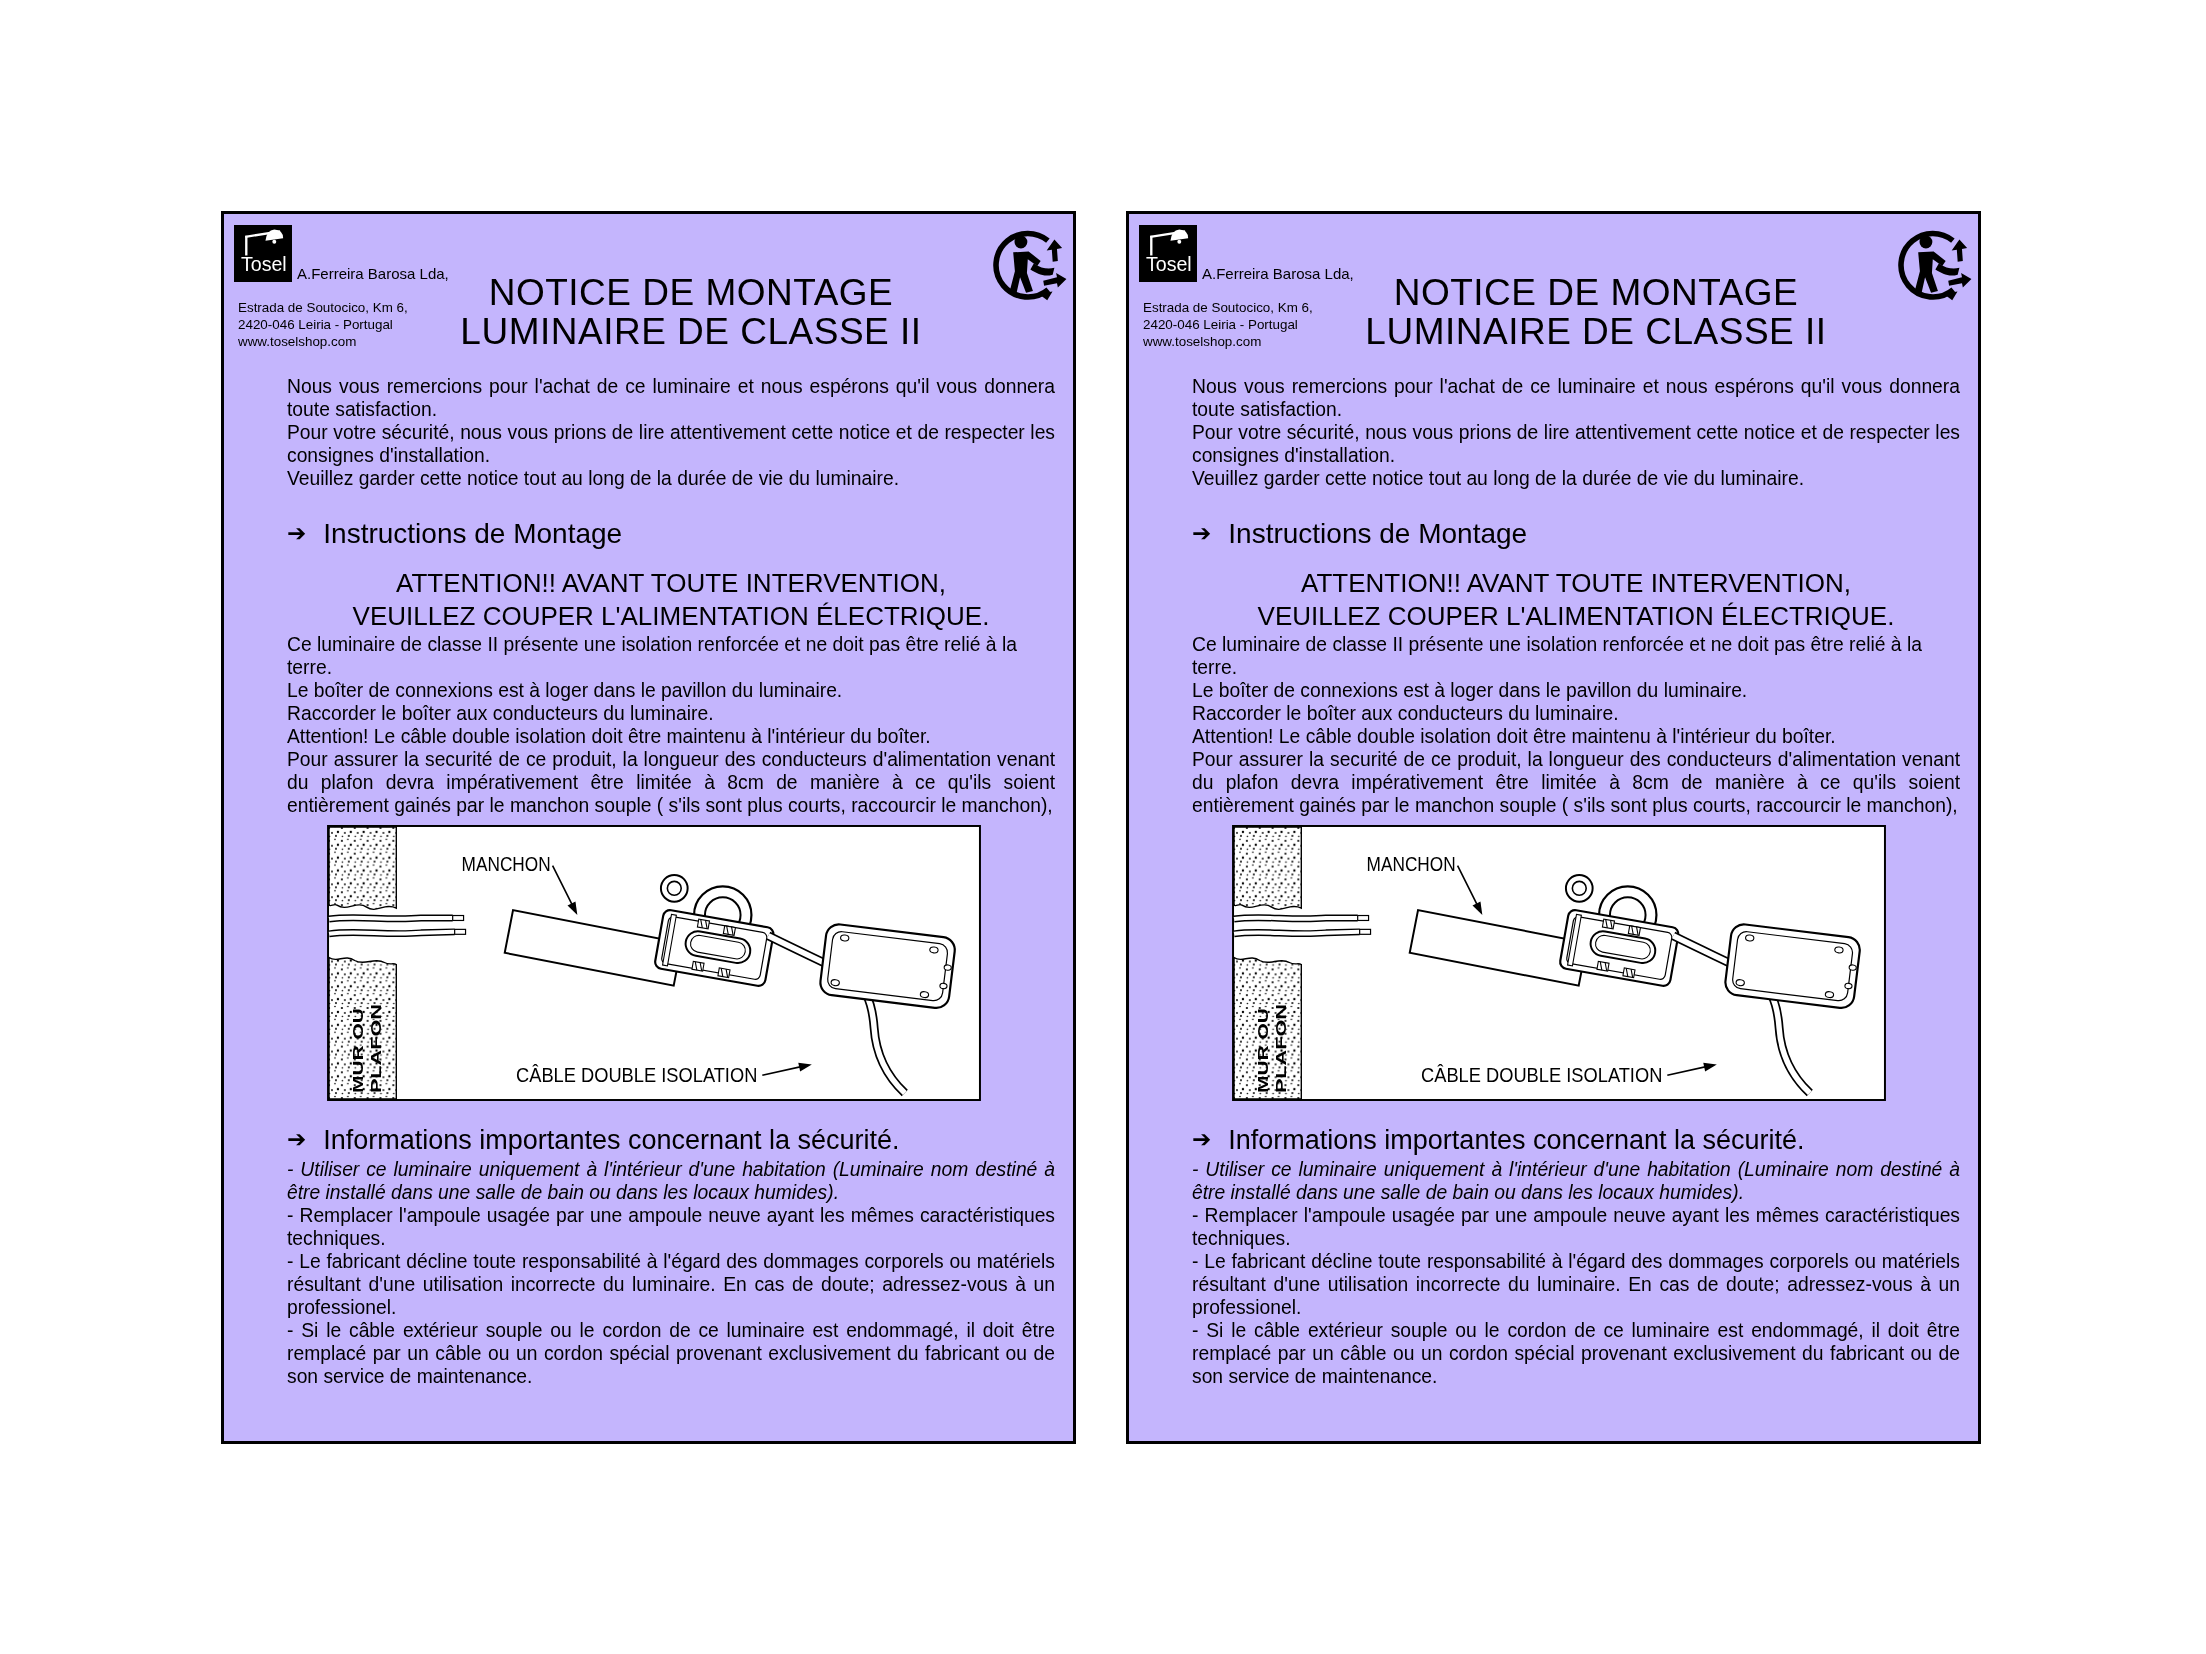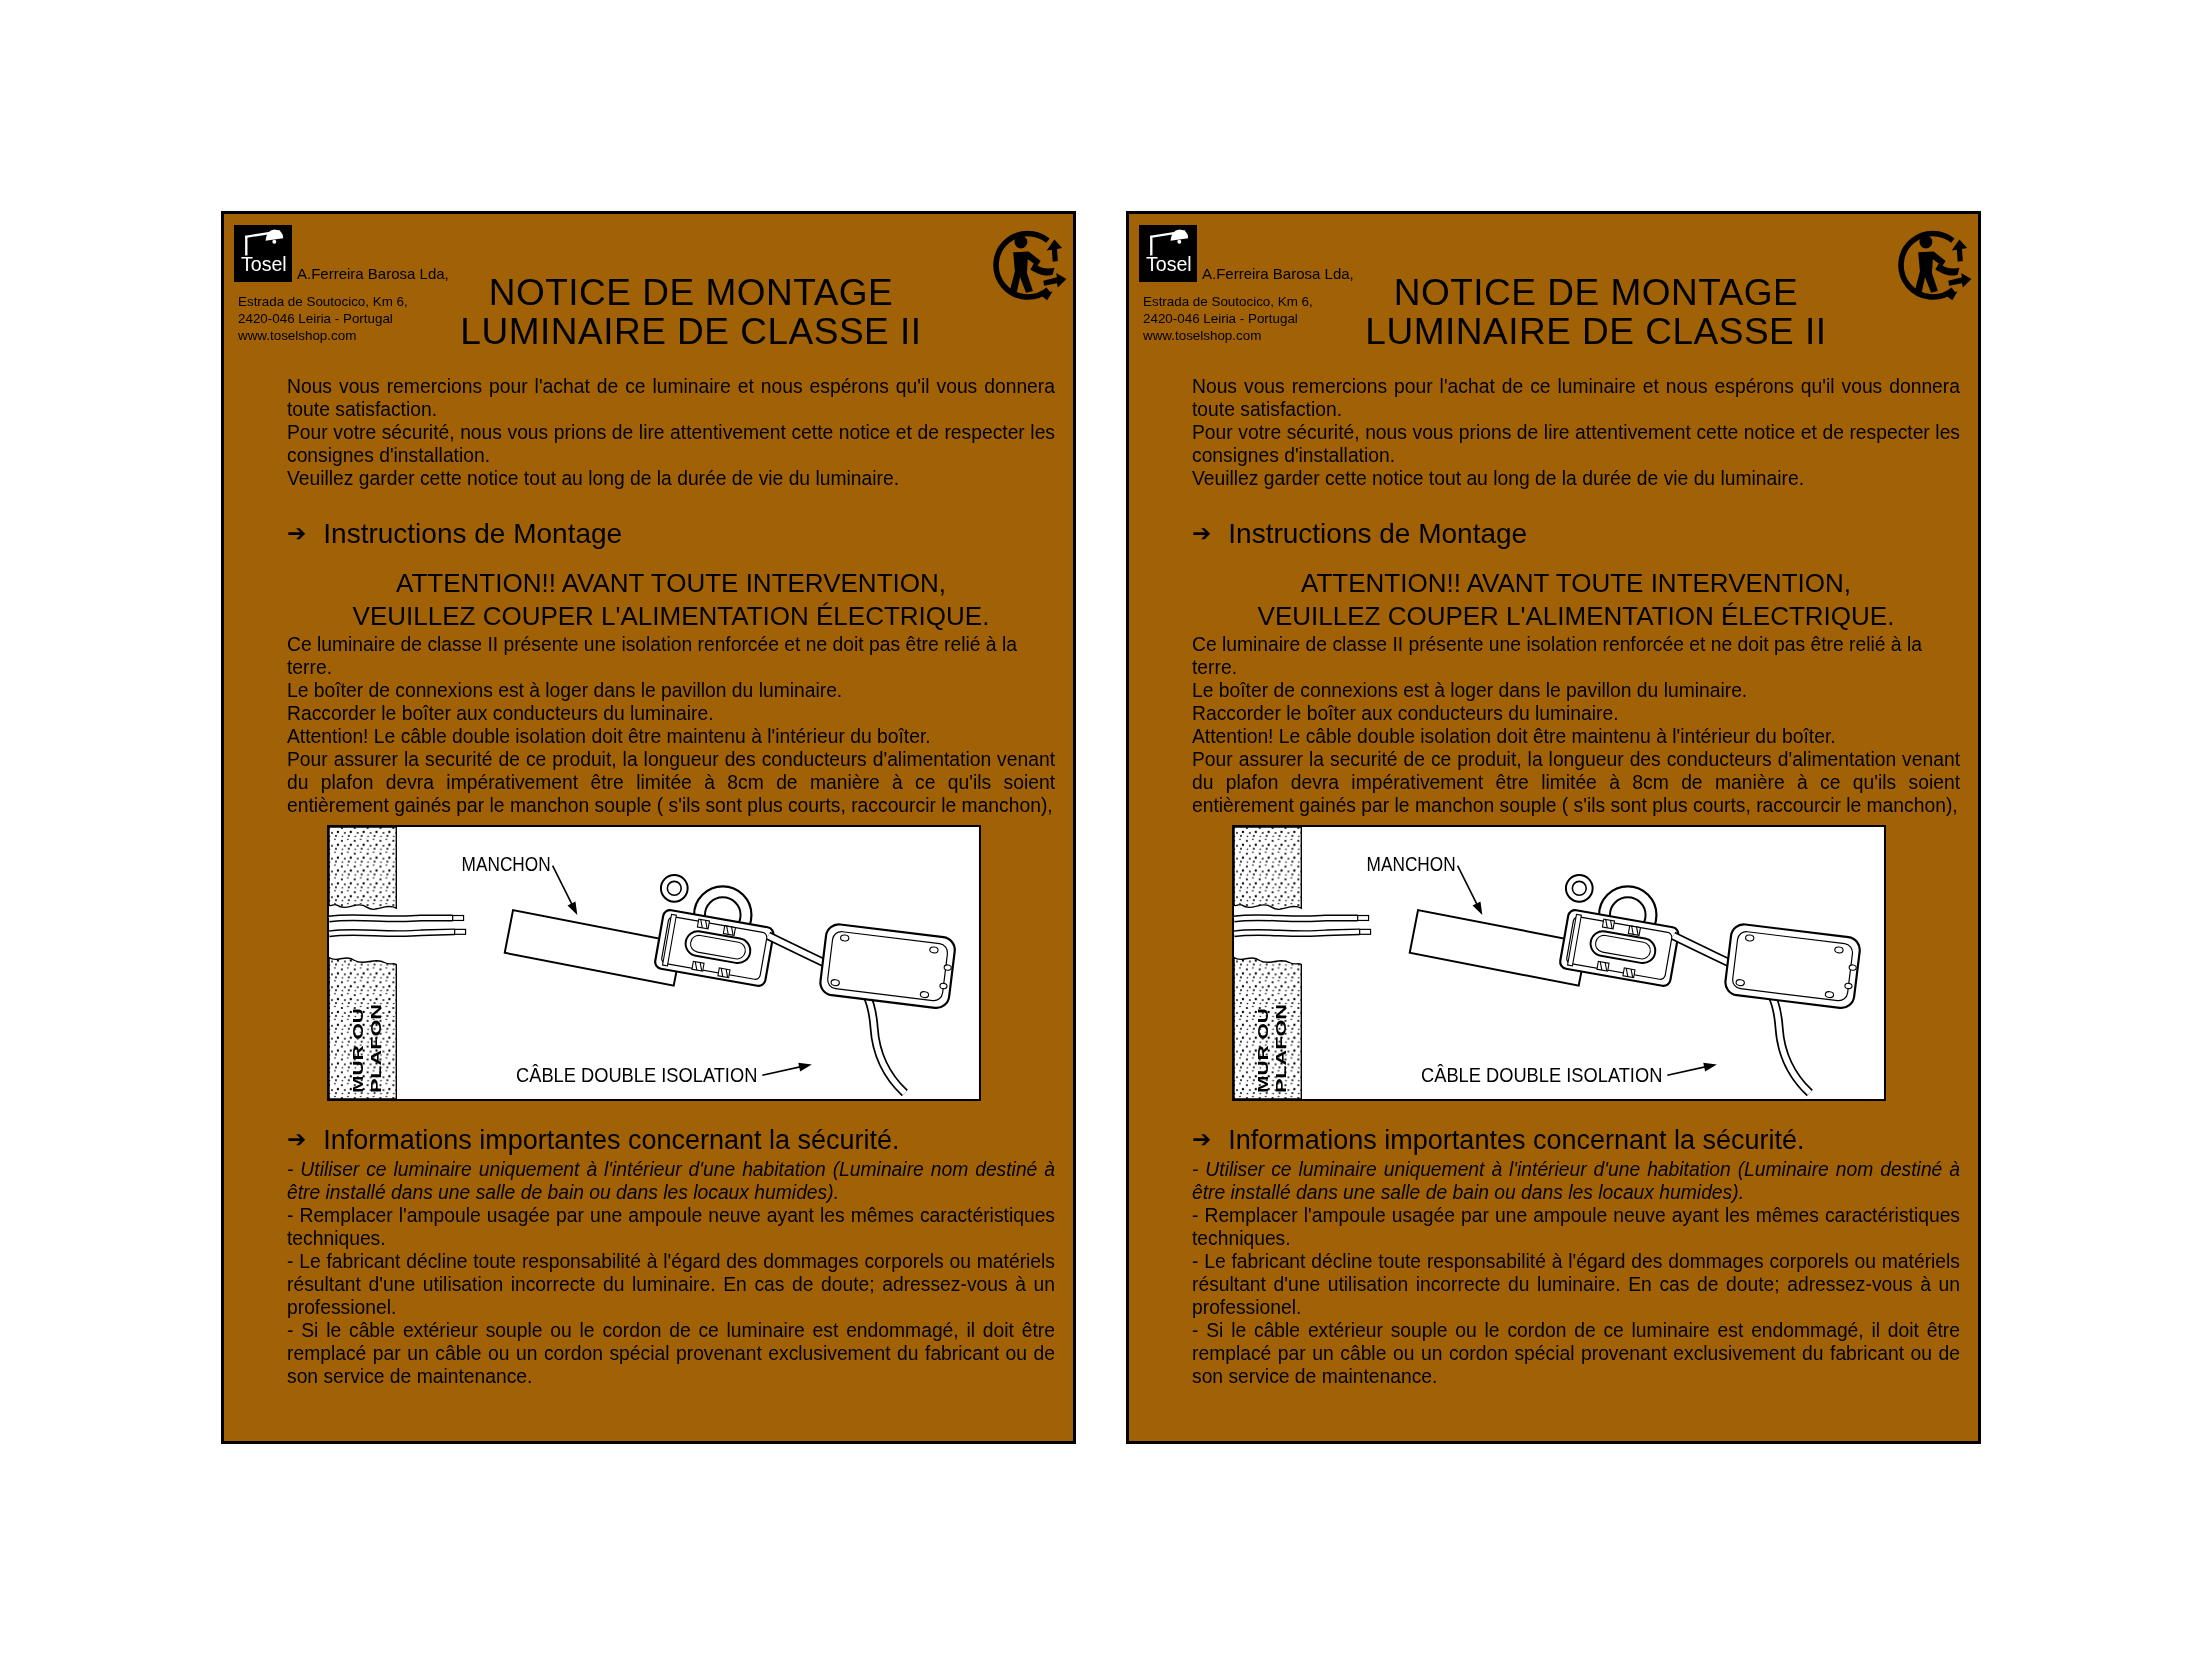--- a/index.html
+++ b/index.html
@@ -10,32 +10,32 @@
     font-family:"Liberation Sans", "DejaVu Sans", sans-serif;
     color:#000;
     overflow:hidden;
   }
   .page{
     position:absolute;
     top:211px;
     width:855px;height:1233px;
     border:3px solid #000;
     box-sizing:border-box;
-    background:#a16207;
+    background:#c4b5fd;
   }
   .page.left{left:221px;}
   .page.right{left:1126px;}
 
   
   .header{position:absolute;top:0;left:0;right:0;height:158px;}
   .logo-block{position:absolute;left:10px;top:11px;width:287px;}
   .logo-row{display:flex;align-items:flex-end;gap:5px;}
   .logo-square{width:58px;height:57px;display:block;}
   .company-line{font-size:15px;line-height:15px;white-space:nowrap;padding-bottom:1px;}
-  .address{margin-top:11px;margin-left:4px;font-size:13.4px;line-height:17px;}
+  .address{margin-top:17px;margin-left:4px;font-size:13.4px;line-height:17px;}
   .doc-title{
     position:absolute;left:190px;top:59px;width:554px;
     text-align:center;font-size:37px;line-height:39px;letter-spacing:0.5px;
   }
   .triman{position:absolute;right:4px;top:10px;width:79px;height:79px;}
 
   
   .content{padding:161px 18px 0 63px;font-size:19.3px;line-height:23px;}
   .content p{margin:0;}
   p.justify{text-align:justify;}

